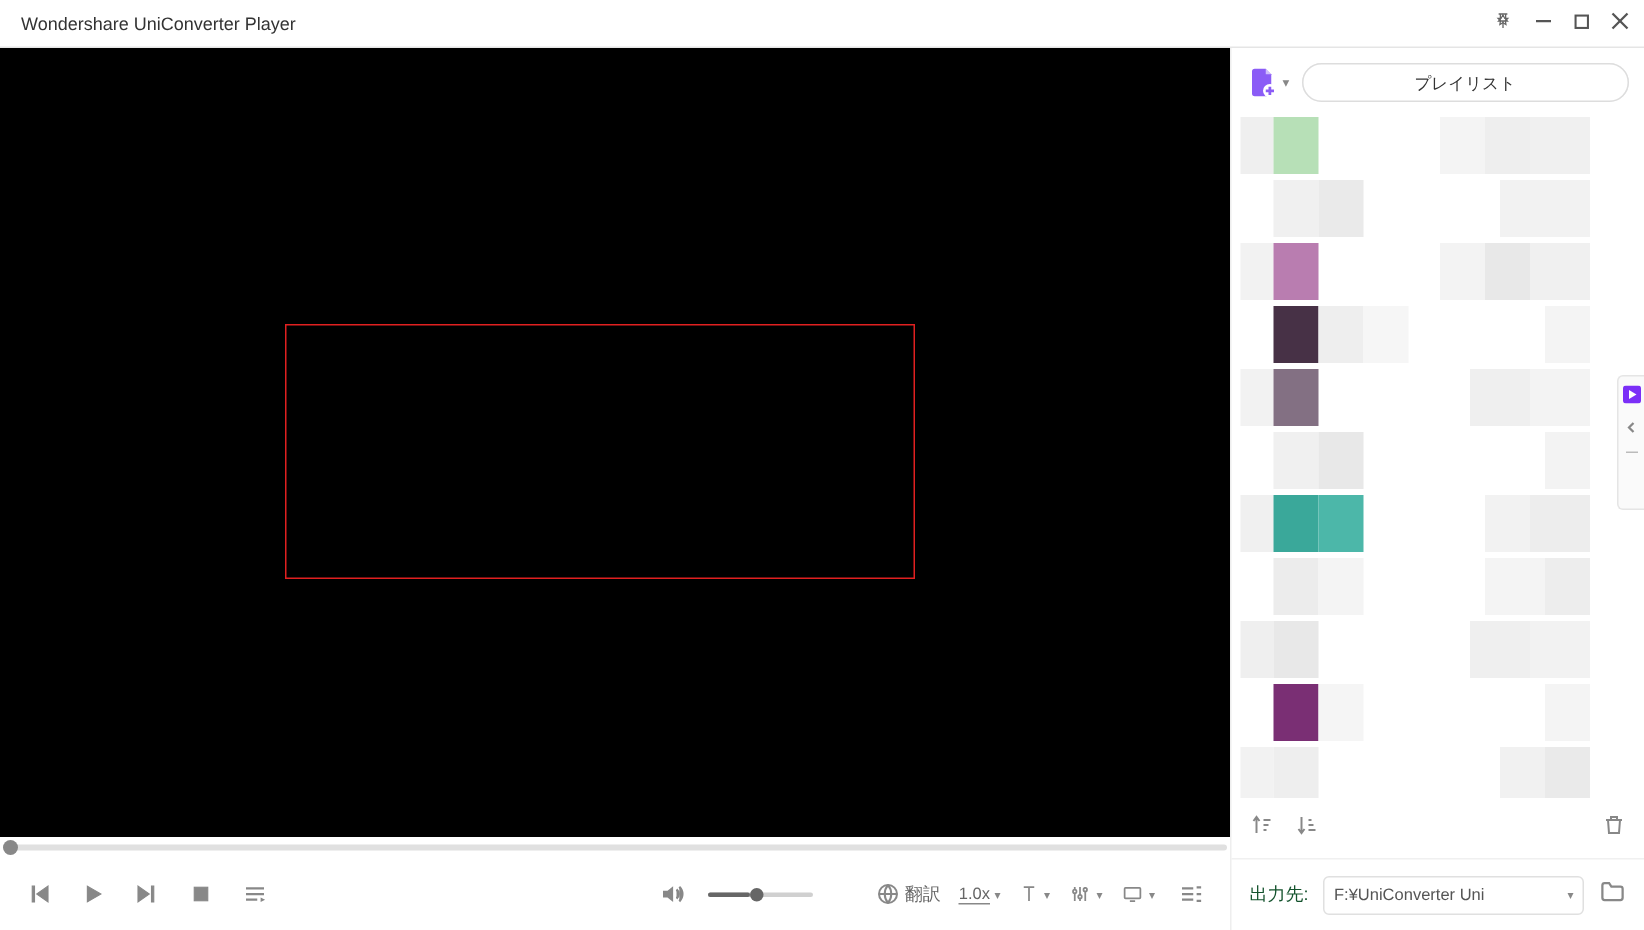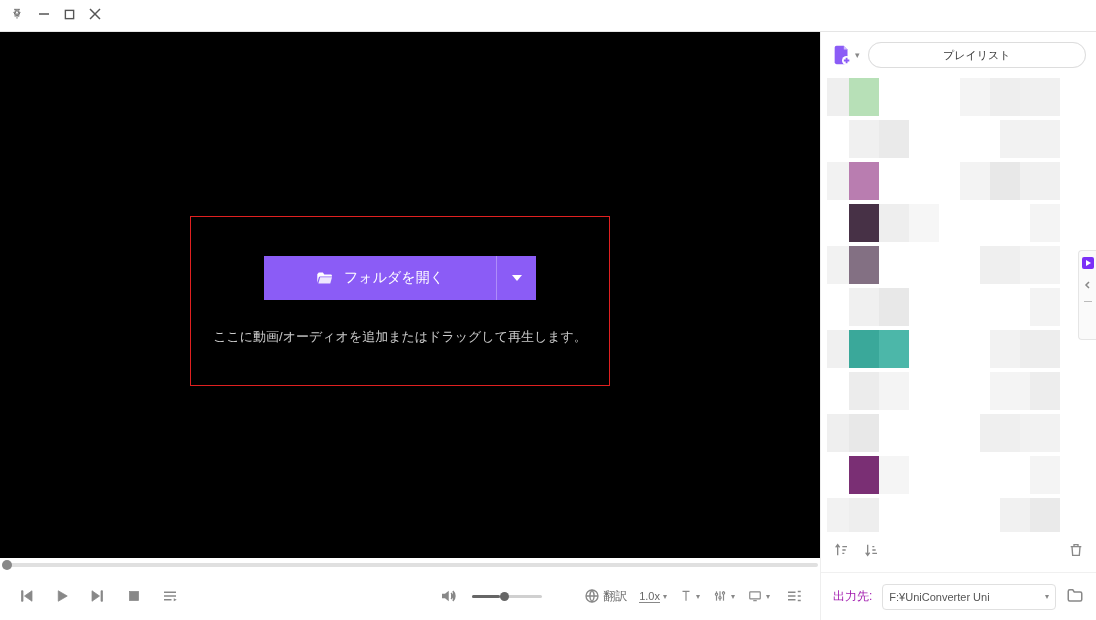--- a/index.html
+++ b/index.html
@@ -32,31 +32,32 @@
 .add-file-btn { display: flex; align-items: center; color: #8b5cf6; cursor: pointer; }
 .tab-group { flex: 1; display: flex; background: #f0f0f2; border-radius: 13px; height: 26px; gap: 42px; }
 .tab { flex: 1; display: flex; align-items: center; justify-content: center; font-size: 11px; color: #666; border-radius: 13px; cursor: pointer; }
 .tab.active { background: #fff; border: 1px solid #ddd; color: #333; }
 .playlist-area { flex: 1; overflow: hidden; position: relative; padding: 0 6px; }
 .mosaic-row { display: flex; height: 38px; gap: 0; margin-bottom: 4px; }
 .mosaic-row > div { height: 100%; }
 .side-actions { height: 40px; display: flex; align-items: center; padding: 0 12px; gap: 14px; color: #888; }
 .side-actions .flex-gap { flex: 1; }
 .side-bottom { height: 48px; display: flex; align-items: center; padding: 0 12px; gap: 10px; border-top: 1px solid #f0f0f0; }
-.output-label { font-size: 12px; color: #a21caf; }
+.output-label { font-size: 12px; color: #14532d; }
 .output-select { flex: 1; border: 1px solid #e0e0e0; border-radius: 4px; height: 26px; font-size: 11px; color: #555; padding: 0 6px; display: flex; align-items: center; justify-content: space-between; cursor: pointer; }
 .folder-link { color: #888; cursor: pointer; }
 .float-tab { position: absolute; right: 0; top: 218px; width: 18px; height: 90px; background: #fafafa; border: 1px solid #e5e5e5; border-right: none; border-radius: 4px 0 0 4px; display: flex; flex-direction: column; align-items: center; gap: 10px; padding-top: 6px; }
 .float-tab > div { width: 12px; height: 12px; display:flex; align-items:center; justify-content:center;}
 .dd { font-size: 8px; color: #888; }
 </style>
 </head>
 <body>
 
 <div class="titlebar">
+  <span class="titlebar-title">Wondershare UniConverter Player</span>
   <div class="titlebar-controls">
     <span><svg width="14" height="14" viewBox="0 0 24 24">
           <path fill="none" stroke="#666" stroke-width="2" d="M12 2l3 6h5l-4 4 1 6-5-3-5 3 1-6-4-4h5z" transform="scale(0.7) translate(5 5)"></path>
           <path fill="none" stroke="#666" stroke-width="1.5" d="M9 3h6l-1 7h3l-5 5v6M12 15v6M7 10h10l-2-7H9z" style="display:none"></path>
           <path fill="none" stroke="#666" stroke-width="1.5" d="M7 4h10M9 4v6l-2 2h10l-2-2V4M12 12v8"></path>
         </svg></span>
     <span><svg width="12" height="12" viewBox="0 0 12 12">
           <line x1="1" y1="6" x2="11" y2="6" stroke="#555" stroke-width="1.5"></line>
         </svg></span>
     <span><svg width="11" height="11" viewBox="0 0 12 12">
@@ -66,35 +67,20 @@
           <line x1="1" y1="1" x2="11" y2="11" stroke="#555" stroke-width="1.5"></line>
           <line x1="11" y1="1" x2="1" y2="11" stroke="#555" stroke-width="1.5"></line>
         </svg></span>
   </div>
 </div>
 
 <div class="main">
   <div class="player-pane">
     <div class="video-area">
       <div class="drop-zone">
-        <div class="open-folder-group">
-          <button class="open-folder-btn">
-            <svg width="18" height="14" viewBox="0 0 24 20">
-                <path fill="#fff" d="M2 4a2 2 0 012-2h5l2 3h9a2 2 0 012 2v1H5a2 2 0 00-1.9 1.4L1 17V4z"></path>
-                <path fill="#fff" d="M5 9h17l-2.5 9H2.5z" opacity="0.85"></path>
-              </svg>
-            <span>フォルダを開く</span>
-          </button>
-          <button class="open-folder-dropdown">
-            <svg width="10" height="6" viewBox="0 0 10 6">
-                <path fill="#fff" d="M0 0l5 6 5-6z"></path>
-              </svg>
-          </button>
-        </div>
-        <div class="drop-hint">ここに動画/オーディオを追加またはドラッグして再生します。</div>
       </div>
     </div>
 
     <div class="progress-bar">
       <div class="progress-track">
         <div class="progress-thumb"></div>
       </div>
     </div>
 
     <div class="controls-bar">

